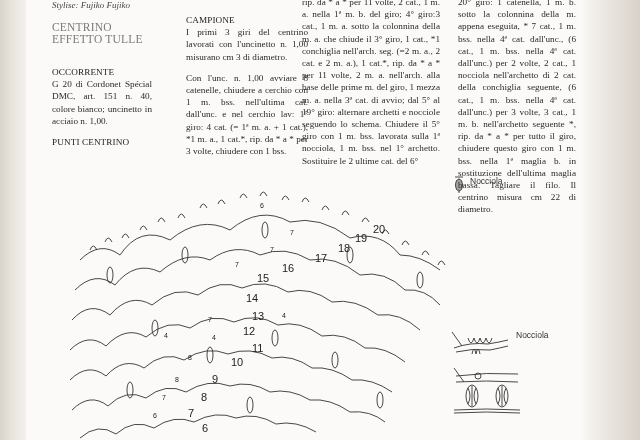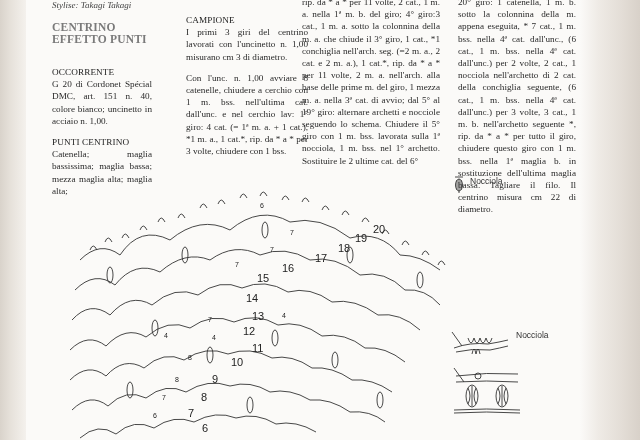--- a/index.html
+++ b/index.html
@@ -5,51 +5,50 @@
   * { margin: 0; padding: 0; box-sizing: border-box; }
   html, body { width: 640px; height: 440px; overflow: hidden; background: #fbfaf8; }
   body { position: relative; font-family: "Liberation Serif", "DejaVu Serif", serif; color: #2a2a2a; }
   .gutter-left { position: absolute; left: 0; top: 0; width: 26px; height: 440px;
     background: linear-gradient(to right, #d9d3cb 0%, #e6e1da 40%, #f4f1ed 100%); }
   .gutter-right { position: absolute; right: 0; top: 0; width: 60px; height: 440px;
     background: linear-gradient(to right, #fbfaf8 0%, #efebe6 30%, #e3ddd6 70%, #d8d1c9 100%); }
   .col { position: absolute; font-size: 9.2px; line-height: 12.2px; }
   .col p { text-align: justify; }
   .stylist { position: absolute; left: 52px; top: 0px; font-size: 9px; font-style: italic; color: #444; }
-  .title { position: absolute; left: 52px; top: 21px; font-size: 11.5px; font-weight: bold;
+  .title { position: absolute; left: 52px; top: 21px; font-size: 11.5px; font-weight: normal;
     color: #7a7a7a; line-height: 12px; letter-spacing: 0.2px; }
   .heading { font-weight: normal; font-size: 9.2px; letter-spacing: 0.1px; color: #222; }
   .c1 { left: 52px; top: 66px; width: 100px; }
   .c2 { left: 186px; top: 14px; width: 122px; }
   .c3 { left: 302px; top: -4px; width: 138px; }
   .c4 { left: 458px; top: -4px; width: 118px; }
   .gap { height: 9px; }
   .diagram { position: absolute; left: 60px; top: 160px; width: 400px; height: 280px; }
   .legend-row { position: absolute; display: flex; align-items: flex-start; gap: 6px;
     font-family: "Liberation Sans", "DejaVu Sans", sans-serif; font-size: 8.5px; color: #333; }
   .num { font-family: "Liberation Sans", "DejaVu Sans", sans-serif; fill: #222; }
 </style>
 </head>
 <body>
 
 <div class="gutter-left"></div>
 <div class="gutter-right"></div>
 
-<div class="stylist">Stylise: Takagi Takagi</div>
+<div class="stylist">Stylise: Fujiko Fujiko</div>
 <div class="title">
   <div>CENTRINO</div>
-  <div>EFFETTO PUNTI</div>
+  <div>EFFETTO TULLE</div>
 </div>
 
 <div class="col c1">
   <div class="heading">OCCORRENTE</div>
   <p>G 20 di Cordonet Spécial DMC, art. 151 n. 40, colore bianco; uncinetto in acciaio n. 1,00.</p>
   <div class="gap"></div>
   <div class="heading">PUNTI CENTRINO</div>
-  <p>Catenella; maglia bassissima; maglia bassa; mezza maglia alta; maglia alta;</p>
 </div>
 
 <div class="col c2">
   <div class="heading">CAMPIONE</div>
   <p>I primi 3 giri del centrino lavorati con l'uncinetto n. 1,00 misurano cm 3 di diametro.</p>
   <div class="gap"></div>
   <p>Con l'unc. n. 1,00 avviare 8 catenelle, chiudere a cerchio con 1 m. bss. nell'ultima cat. dall'unc. e nel cerchio lav: 1° giro: 4 cat. (= 1ª m. a. + 1 cat.), *1 m. a., 1 cat.*, rip. da * a * per 3 volte, chiudere con 1 bss.</p>
 </div>
 
 <div class="col c3">

